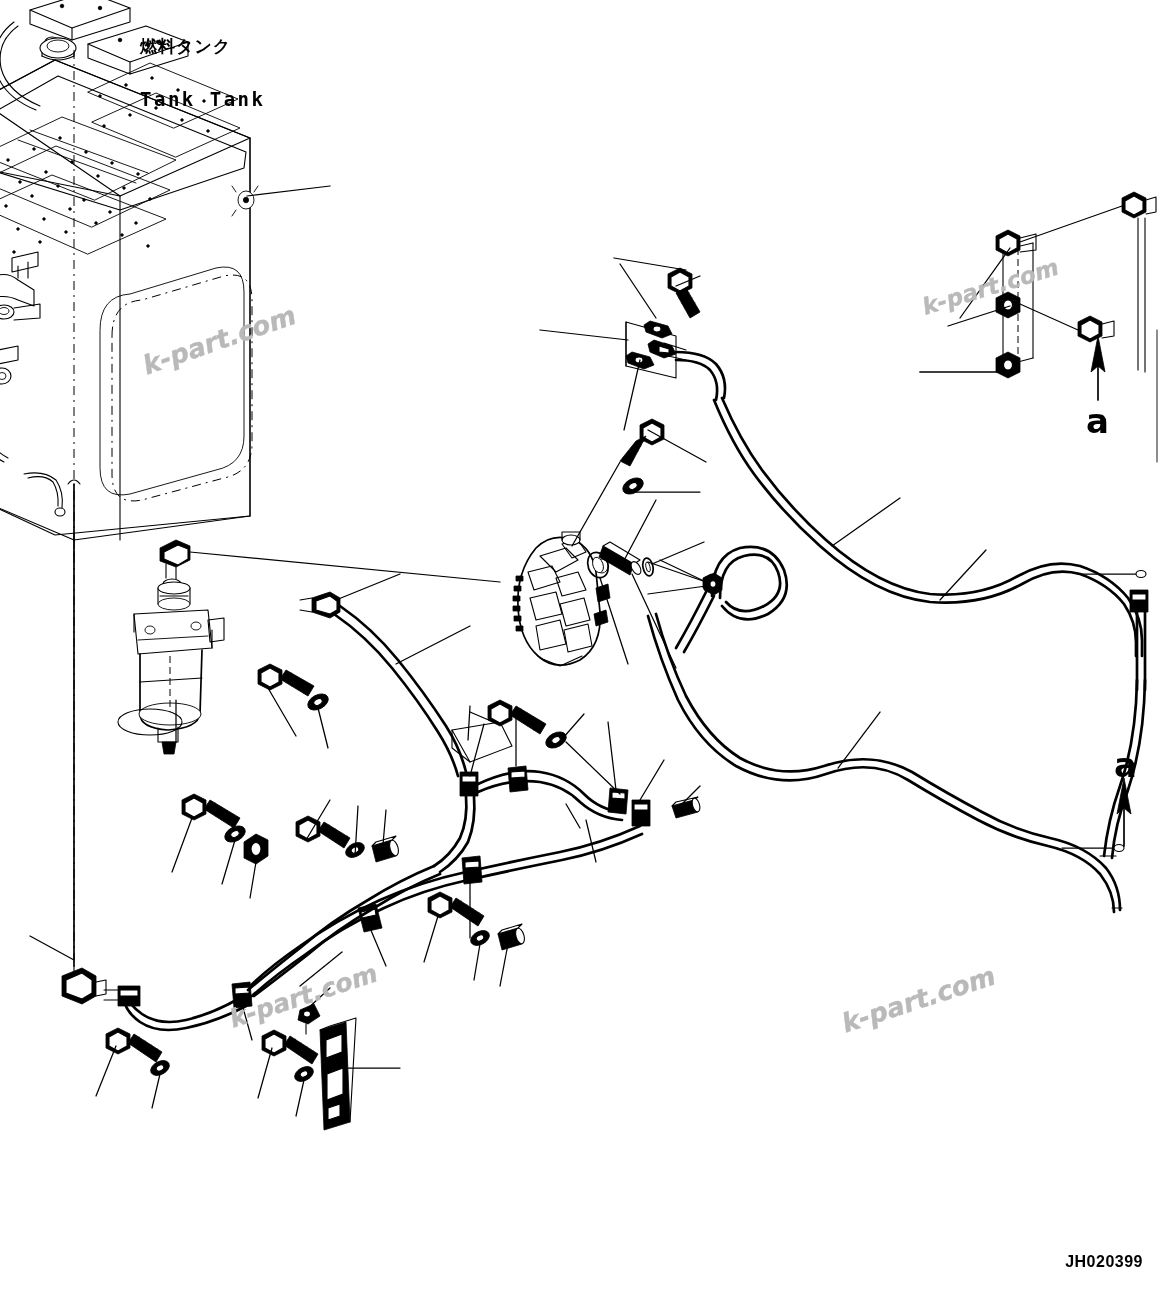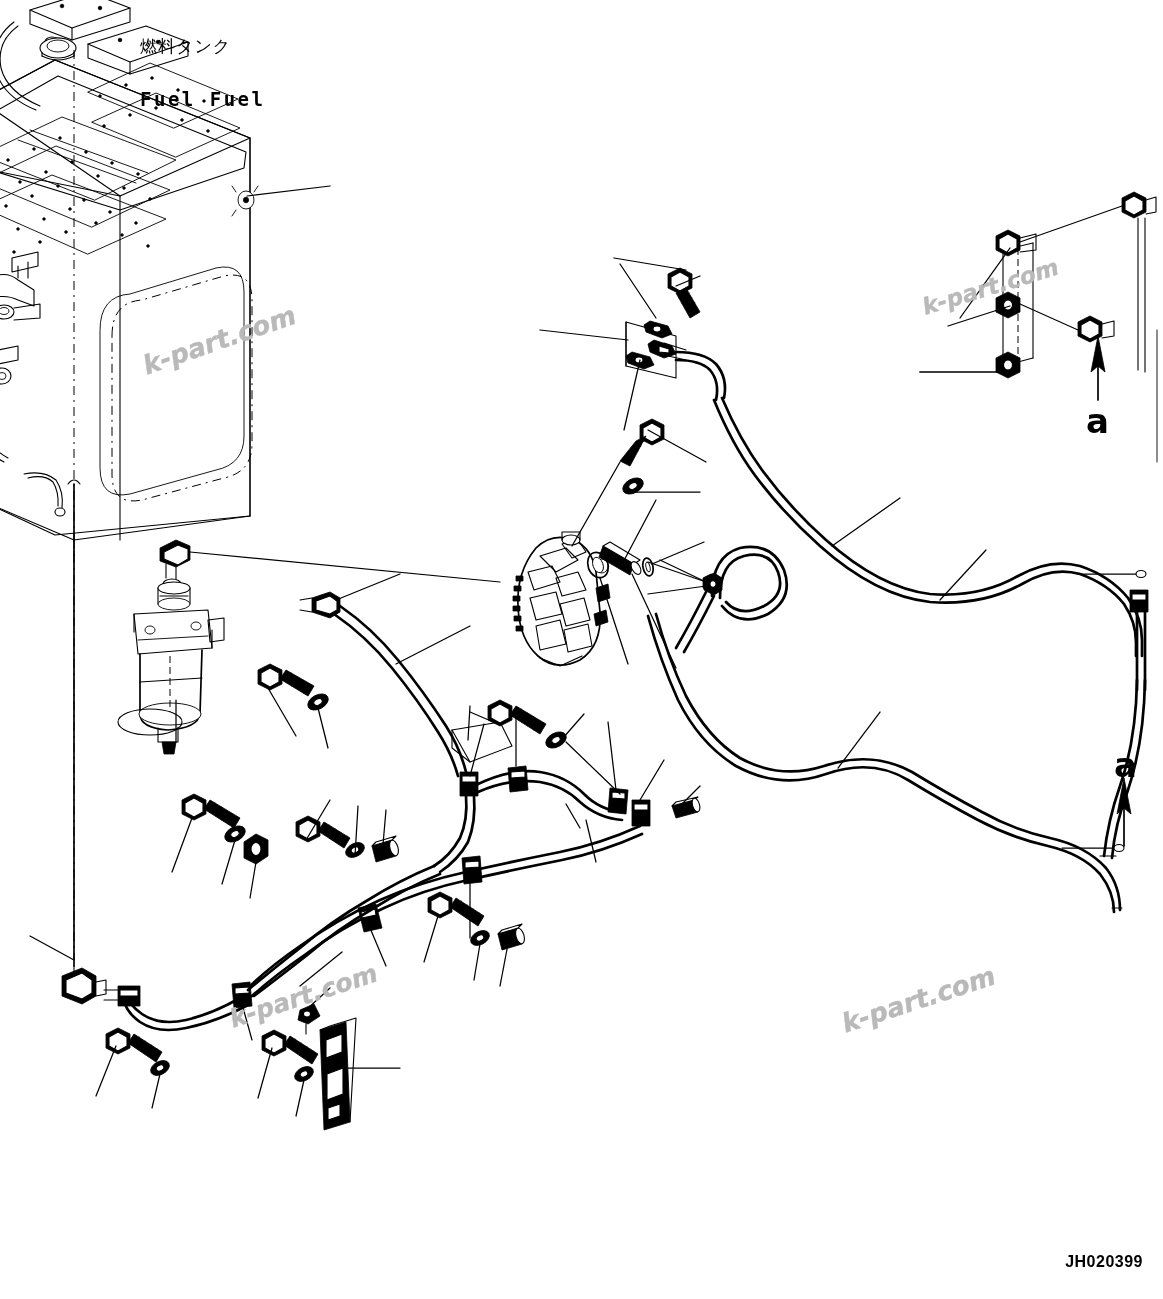--- a/index.html
+++ b/index.html
@@ -29,21 +29,21 @@
     position: absolute;
     left: 140px;
     top: 2px;
     line-height: 1.08;
     white-space: pre;
     color: #000;
   }
   .title-jp {
     font-family: "DejaVu Sans", "Liberation Sans", sans-serif;
     font-size: 17px;
-    font-weight: normal;
+    font-weight: bold;
     letter-spacing: 1px;
   }
   .title-en {
     font-family: "DejaVu Sans Mono", "Liberation Mono", monospace;
     font-size: 19px;
     font-weight: bold;
     letter-spacing: 2.5px;
   }
   .drawing-no {
     position: absolute;
@@ -732,21 +732,21 @@
 
   </svg>
 
   <div class="watermark" style="left:139px; top:352px; font-size:26px; transform:rotate(-19deg);">k-part.com</div>
   <div class="watermark" style="left:919px; top:295px; font-size:23px; transform:rotate(-17deg);">k-part.com</div>
   <div class="watermark" style="left:838px; top:1010px; font-size:26px; transform:rotate(-18deg);">k-part.com</div>
   <div class="watermark" style="left:226px; top:1006px; font-size:25px; transform:rotate(-18deg);">k-part.com</div>
 
   <div class="title-block">
     <div class="title-jp">燃料タンク</div>
-    <div class="title-en">Fuel Fuel</div>
+    <div class="title-en">Tank Tank</div>
   </div>
 
   <div class="ref-mark" style="left:1086px; top:404px;">a</div>
   <div class="ref-mark" style="left:1114px; top:748px;">a</div>
 
   <div class="drawing-no">JH020399</div>
 
 </div>
 
 </body></html>

